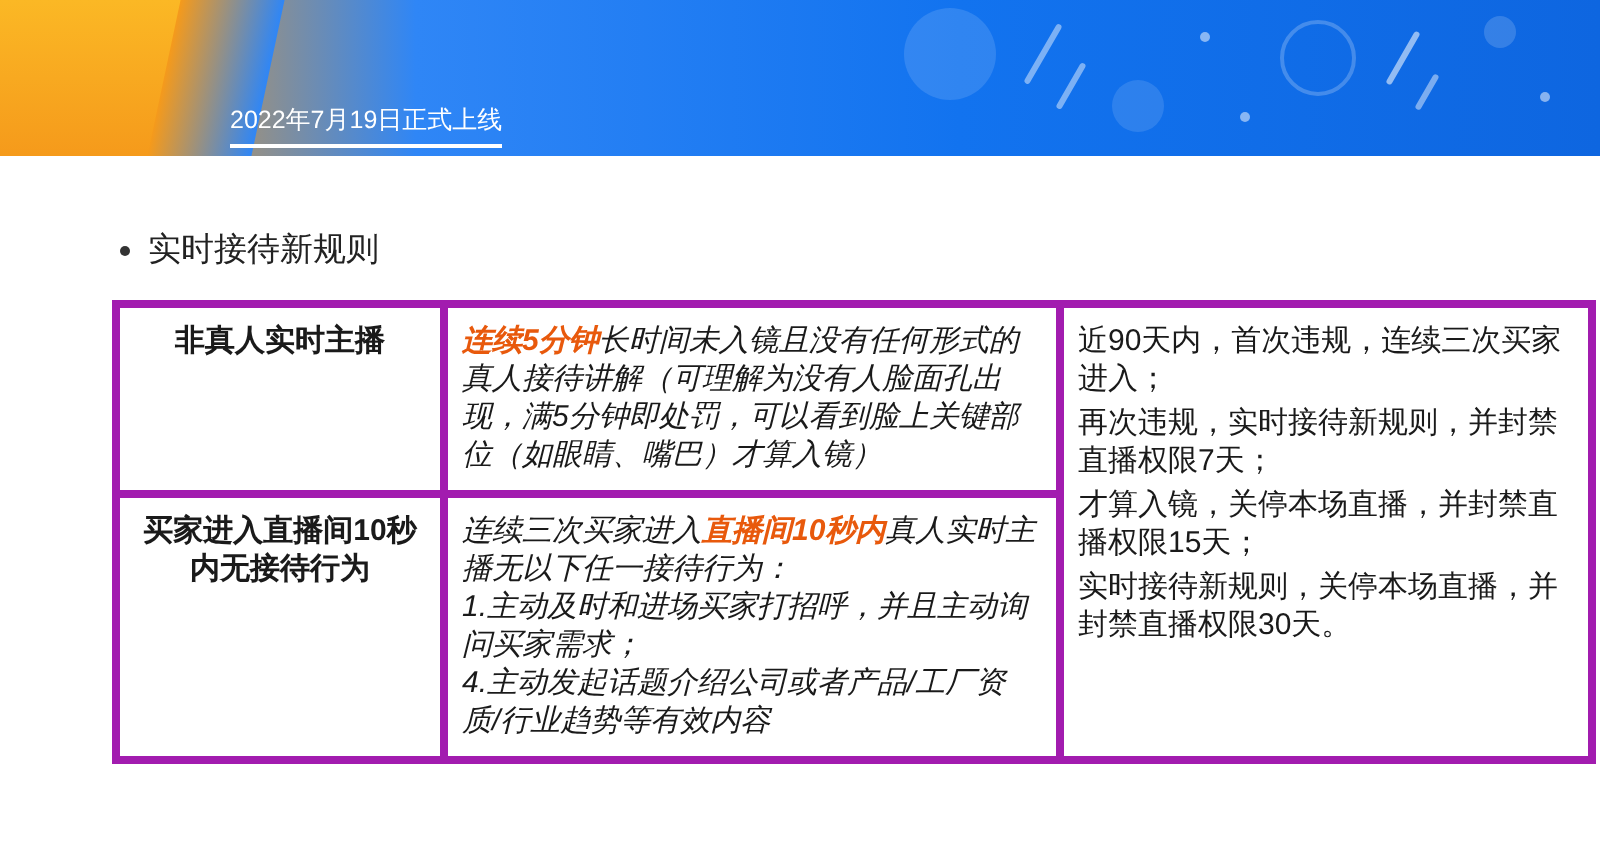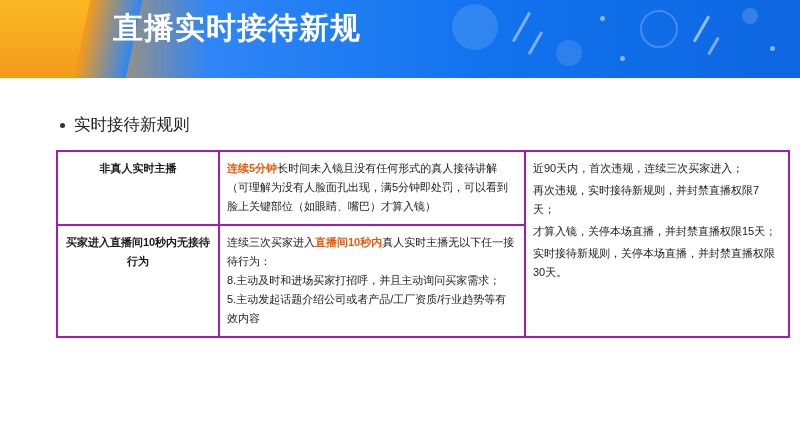--- a/index.html
+++ b/index.html
@@ -128,65 +128,65 @@
   }
 
   table.rules {
     position: absolute;
     left: 56px; top: 72px;
     width: 688px;
     border-collapse: collapse;
     table-layout: fixed;
   }
   table.rules td {
-    border: 2px solid #a21caf;
+    border: 4px solid #a21caf;
     vertical-align: top;
     padding: 7px 7px 8px 7px;
-    font-size: 11px;
+    font-size: 15px;
     line-height: 19px;
     color: #1a1a1a;
   }
   td.col-label {
     width: 146px;
     text-align: center;
     vertical-align: middle;
     color: #e8590c;
     font-weight: bold;
     font-size: 13px;
     line-height: 21px;
     padding: 6px 4px;
   }
   td.col-desc { width: 290px; }
   td.col-penalty { width: 248px; padding-left: 10px; }
   .hl {
     color: #e8590c;
     font-weight: bold;
   }
   .pen-line { margin: 0 0 3px 0; }
-  .desc-p { margin: 0; }
+  .desc-p { margin: 0; font-style: italic; }
 </style>
 </head>
 <body>
 
 <div class="banner">
   <div class="banner-orange"></div>
 
   <div class="deco deco-circle-1"></div>
   <div class="deco deco-circle-2"></div>
   <div class="deco deco-circle-3"></div>
   <div class="deco deco-ring"></div>
   <div class="deco deco-slash s1"></div>
   <div class="deco deco-slash s2"></div>
   <div class="deco deco-slash s3"></div>
   <div class="deco deco-slash s4"></div>
   <div class="deco deco-dot d1"></div>
   <div class="deco deco-dot d2"></div>
   <div class="deco deco-dot d3"></div>
 
-  <div class="banner-title">直播实时接待新规</div>
+  <div class="banner-sub">2022年7月19日正式上线</div>
 </div>
 
 <div class="content">
 
   <div class="bullet-line">
     <span class="bullet-dot"></span>
     <span>实时接待新规则</span>
   </div>
 
   <table class="rules">
@@ -200,20 +200,20 @@
           <p class="pen-line">近90天内，首次违规，连续三次买家进入；</p>
           <p class="pen-line">再次违规，实时接待新规则，并封禁直播权限7天；</p>
           <p class="pen-line">才算入镜，关停本场直播，并封禁直播权限15天；</p>
           <p class="pen-line">实时接待新规则，关停本场直播，并封禁直播权限30天。</p>
         </td>
       </tr>
       <tr>
         <td class="col-label">买家进入直播间10秒内无接待行为</td>
         <td class="col-desc">
           <p class="desc-p"><span>连续三次买家进入</span><span class="hl">直播间10秒内</span><span>真人实时主播无以下任一接待行为：</span></p>
-          <p class="desc-p">8.主动及时和进场买家打招呼，并且主动询问买家需求；</p>
-          <p class="desc-p">5.主动发起话题介绍公司或者产品/工厂资质/行业趋势等有效内容</p>
+          <p class="desc-p">1.主动及时和进场买家打招呼，并且主动询问买家需求；</p>
+          <p class="desc-p">4.主动发起话题介绍公司或者产品/工厂资质/行业趋势等有效内容</p>
         </td>
       </tr>
     </tbody>
   </table>
 
 </div>
 
 </body></html>

